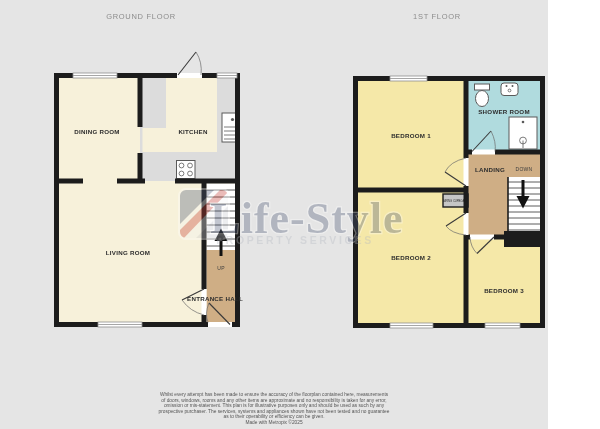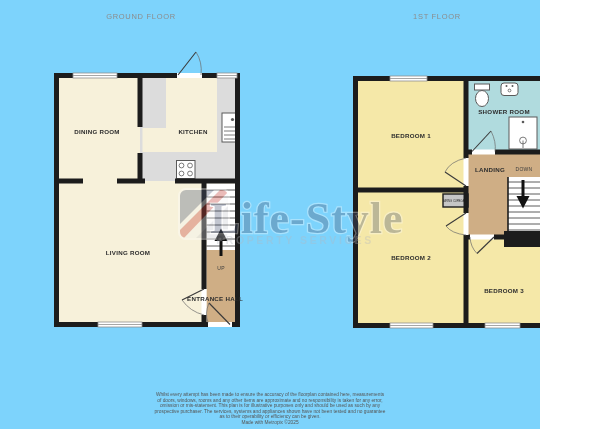--- a/index.html
+++ b/index.html
@@ -1,17 +1,17 @@
 <!DOCTYPE html>
 <html style="--wall: #1c1c1c; --cream: #f7f1da; --yellow: #f5e8a8; --teal: #b0dbde; --tan: #cfae85; --counter: #dcdcdc; --cupboard: #c6c6c6; --label: #2d2d2d; --title: #8c8c8c; --disclaimer: #555555; --wm_slate: #4e5a78; --wm_red: #c43b31; --wm_gray: #b3b7c0; --fixture: #5a5a5a; --window: #8f8f8f;"><head>
 <meta charset="utf-8">
 <style>
   html,body{margin:0;padding:0;background:#fff;}
-  .canvas{position:relative;width:540px;height:429px;background:#7dd3fc;overflow:hidden;
-          font-family:"Liberation Sans",sans-serif;}
+  .canvas{position:relative;width:540px;height:429px;background:#e5e5e5;overflow:hidden;
+          font-family:"Liberation Sans",sans-serif;padding-left:8px;}
   .plan-svg{position:absolute;left:0;top:0;}
   
   .wall{stroke:var(--wall);stroke-width:5;fill:none;}
   .wall-thin{stroke:var(--wall);stroke-width:1.6;fill:none;}
   .f-cream{fill:var(--cream);}
   .f-yellow{fill:var(--yellow);}
   .f-teal{fill:var(--teal);}
   .f-tan{fill:var(--tan);}
   .f-counter{fill:var(--counter);}
   .f-white{fill:#ffffff;}

